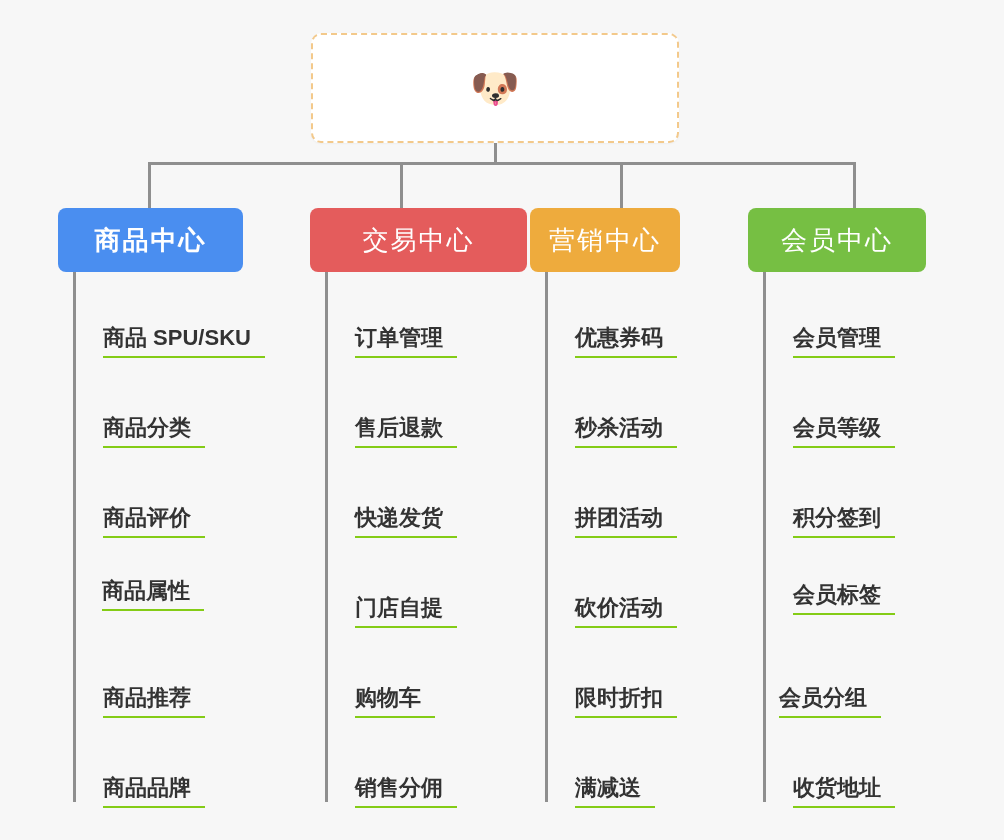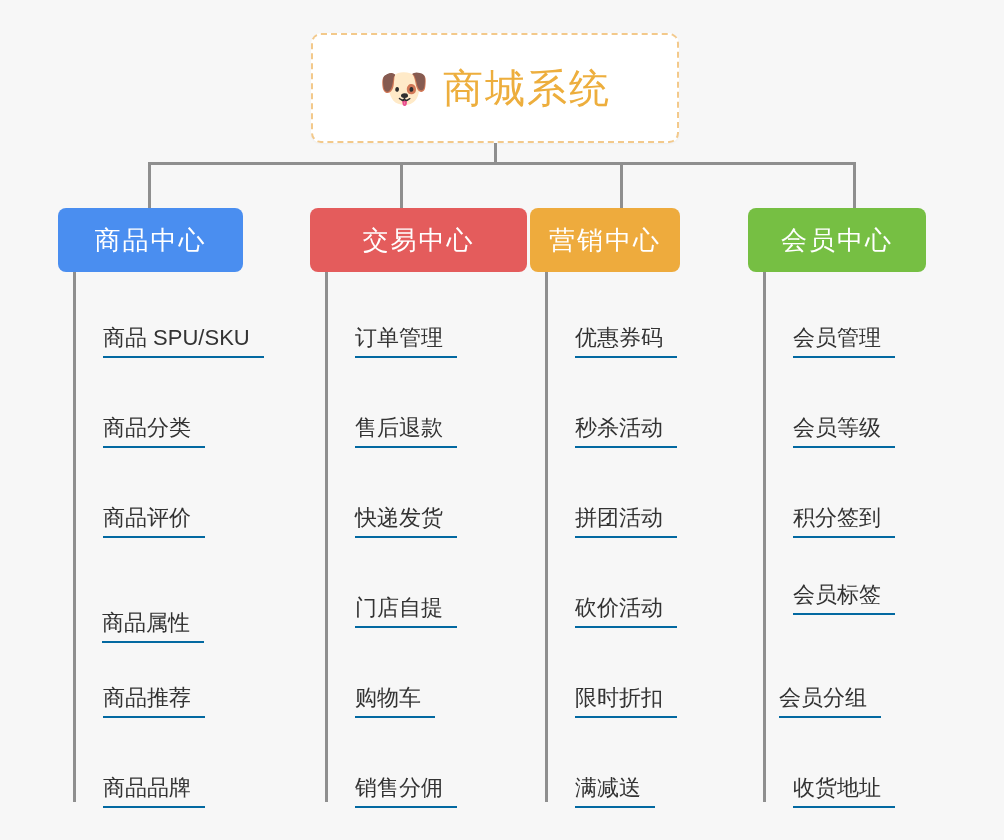--- a/index.html
+++ b/index.html
@@ -95,57 +95,57 @@
     box-sizing: border-box;
     display: flex;
     align-items: flex-end;
     padding-left: 30px;
     padding-bottom: 4px;
   }
   .leaf-label {
     font-size: 22px;
     color: #333333;
     white-space: nowrap;
-    border-bottom: 2px solid #0369a1;
+    border-bottom: 2px solid #84cc16;
     padding: 0 14px 6px 0;
     line-height: 1.15;
+    font-weight: bold;
   }
 </style>
 </head>
 <body>
 
 <div id="chart">
 
   <div class="root-node">
     <span class="root-emoji">🐶</span>
-    <span class="root-title">商城系统</span>
   </div>
 
   <div class="line v-line" style="left:494px; top:143px; height:20px;"></div>
   <div class="line h-line" style="left:148px; top:162px; width:708px;"></div>
   <div class="line v-line" style="left:148px; top:162px; height:46px;"></div>
   <div class="line v-line" style="left:400px; top:162px; height:46px;"></div>
   <div class="line v-line" style="left:620px; top:162px; height:46px;"></div>
   <div class="line v-line" style="left:853px; top:162px; height:46px;"></div>
 
   <div class="column" style="left:58px; width:230px;">
-    <div class="cat-box" style="width:185px; background:#4a8ef0;">
+    <div class="cat-box" style="width:185px; background:#4a8ef0;font-weight:bold;">
       <span>商品中心</span>
     </div>
     <div class="spine" style="height:530px;"></div>
     <div class="leaf" style="top:64px;">
       <span class="leaf-label">商品 SPU/SKU</span>
     </div>
     <div class="leaf" style="top:154px;">
       <span class="leaf-label">商品分类</span>
     </div>
     <div class="leaf" style="top:244px;">
       <span class="leaf-label">商品评价</span>
     </div>
-    <div class="leaf" style="top:349px;padding-left:29px;">
+    <div class="leaf" style="top:317px;padding-left:29px;">
       <span class="leaf-label">商品属性</span>
     </div>
     <div class="leaf" style="top:424px;">
       <span class="leaf-label">商品推荐</span>
     </div>
     <div class="leaf" style="top:514px;">
       <span class="leaf-label">商品品牌</span>
     </div>
   </div>
 

